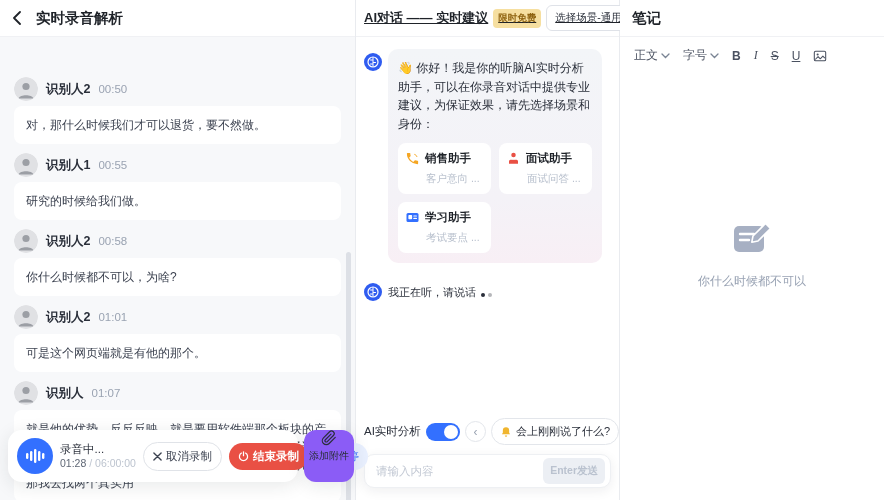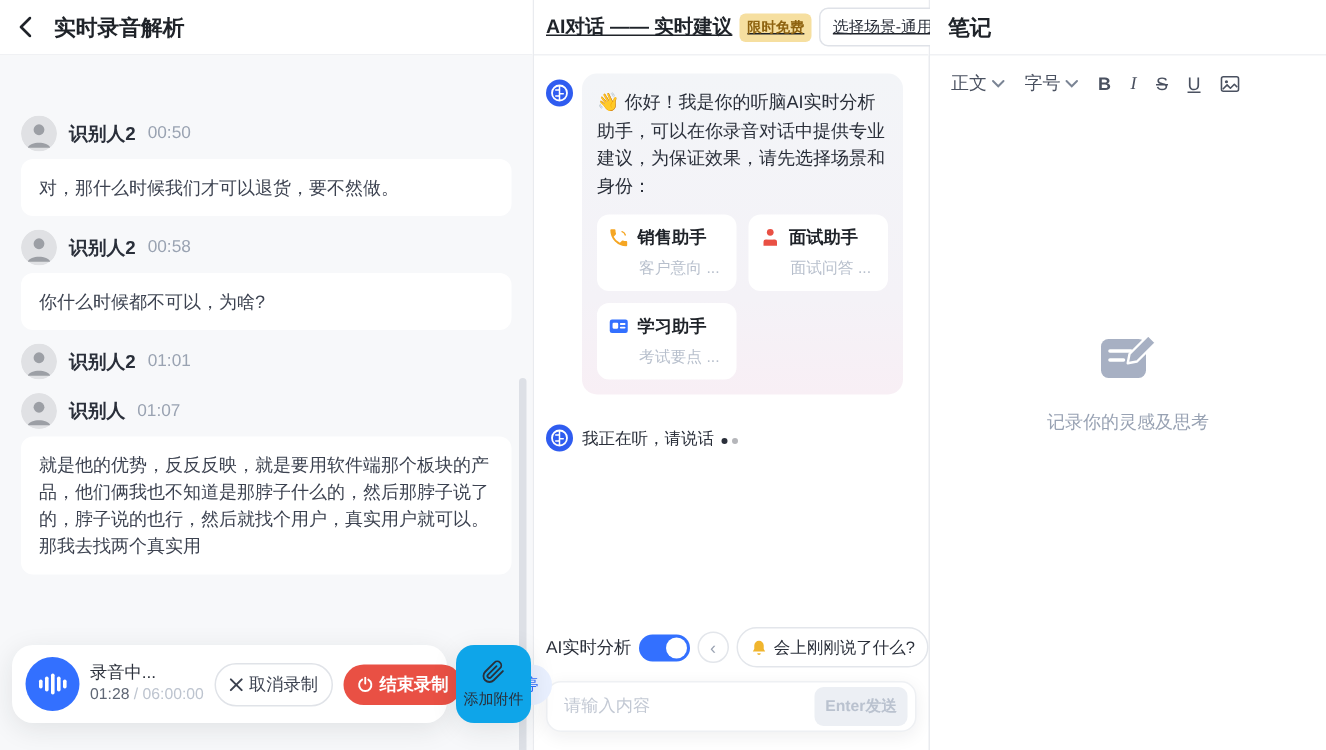--- a/index.html
+++ b/index.html
@@ -27,22 +27,22 @@
              box-shadow:0 4px 18px rgba(31,35,41,.10); display:flex; align-items:center; padding:0 9px; gap:7px; z-index:5; }
   .rec-circle { width:36px; height:36px; border-radius:50%; background:#3370ff; display:flex; align-items:center; justify-content:center; flex:none; border:none; cursor:pointer; }
   .rec-meta { line-height:1.25; white-space:nowrap; }
   .rec-status { font-size:11.5px; color:#2a2f3a; }
   .rec-time { font-size:10.5px; color:#5f6775; }
   .rec-total { color:#bdc4cf; }
   .pill { display:flex; align-items:center; gap:4px; border-radius:15px; font-size:11.5px; padding:6px 9px; white-space:nowrap; border:none; cursor:pointer; }
   .pill.cancel { background:#fff; border:1px solid #e0e3e8; color:#3c4250; }
   .pill.stop { background:#e95044; color:#fff; font-weight:bold; }
   .pill.pause { background:#e9f0ff; color:#3370ff; }
-  .attach-card { position:absolute; left:304px; bottom:18px; width:50px; height:52px; background:#0ea5e9; border-radius:12px;
-                 box-shadow:0 4px 18px rgba(31,35,41,.10); display:flex; flex-direction:column; align-items:center; justify-content:center; gap:3px; z-index:5; border:none; cursor:pointer; }
+  .attach-card { position:absolute; left:304px; bottom:18px; width:50px; height:52px; background:#8b5cf6; border-radius:12px;
+                 box-shadow:0 4px 18px rgba(31,35,41,.10); display:flex; flex-direction:column; align-items:center; gap:3px; z-index:5; border:none; cursor:pointer; }
   .attach-label { font-size:10px; color:#2a2f3a; }
   
   .mid .phead { padding:0 8px; gap:5px;text-decoration:underline; }
   .mid .ptitle { font-size:13px; }
   .badge { background:#f6dfa0; color:#8f6310; font-size:9.5px; font-weight:bold; padding:3px 5px; border-radius:4px; white-space:nowrap; }
   .scene-btn { margin-left:auto; background:#fff; border:1px solid #dfe2e8; border-radius:6px; padding:5px 8px; font-size:10.5px; color:#2a2f3a; white-space:nowrap; cursor:pointer; }
   .chat-body { flex:1; overflow:hidden; padding:12px 8px 0; }
   .chat-msg { display:flex; align-items:flex-start; gap:6px; }
   .ai-avatar { width:18px; height:18px; border-radius:50%; background:#2f5cf0; flex:none; display:flex; align-items:center; justify-content:center; margin-top:4px; }
   .bubble { width:214px; border-radius:10px; background:linear-gradient(180deg,#f3f5f8 0%,#f4f2f7 70%,#f8eff5 100%); padding:10px; }
@@ -103,35 +103,48 @@
         </div>
         <div class="msg">对，那什么时候我们才可以退货，要不然做。</div>
       </div>
       <div class="entry">
         <div class="entry-head">
           <span class="avatar"><svg width="24" height="24" viewBox="0 0 24 24">
                 <circle cx="12" cy="12" r="12" fill="#e0e1e4"></circle>
                 <circle cx="12" cy="9.5" r="3.6" fill="#9c9fa5"></circle>
                 <path d="M4.5 21.5c1.6-4.4 13.4-4.4 15 0z" fill="#9c9fa5"></path>
               </svg></span>
+          <span class="speaker">识别人1</span>
+          <span class="time">00:55</span>
+        </div>
+        <div class="msg">研究的时候给我们做。</div>
+      </div>
+      <div class="entry">
+        <div class="entry-head">
+          <span class="avatar"><svg width="24" height="24" viewBox="0 0 24 24">
+                <circle cx="12" cy="12" r="12" fill="#e0e1e4"></circle>
+                <circle cx="12" cy="9.5" r="3.6" fill="#9c9fa5"></circle>
+                <path d="M4.5 21.5c1.6-4.4 13.4-4.4 15 0z" fill="#9c9fa5"></path>
+              </svg></span>
           <span class="speaker">识别人2</span>
           <span class="time">00:58</span>
         </div>
         <div class="msg">你什么时候都不可以，为啥?</div>
       </div>
       <div class="entry">
         <div class="entry-head">
           <span class="avatar"><svg width="24" height="24" viewBox="0 0 24 24">
                 <circle cx="12" cy="12" r="12" fill="#e0e1e4"></circle>
                 <circle cx="12" cy="9.5" r="3.6" fill="#9c9fa5"></circle>
                 <path d="M4.5 21.5c1.6-4.4 13.4-4.4 15 0z" fill="#9c9fa5"></path>
               </svg></span>
           <span class="speaker">识别人2</span>
           <span class="time">01:01</span>
         </div>
+        <div class="msg">可是这个网页端就是有他的那个。</div>
       </div>
       <div class="entry">
         <div class="entry-head">
           <span class="avatar"><svg width="24" height="24" viewBox="0 0 24 24">
                 <circle cx="12" cy="12" r="12" fill="#e0e1e4"></circle>
                 <circle cx="12" cy="9.5" r="3.6" fill="#9c9fa5"></circle>
                 <path d="M4.5 21.5c1.6-4.4 13.4-4.4 15 0z" fill="#9c9fa5"></path>
               </svg></span>
           <span class="speaker">识别人</span>
           <span class="time">01:07</span>
@@ -324,16 +337,16 @@
             <path d="M2.5 12l3.3-3.3 2.5 2.5 3-3 2.2 2.2" fill="none" stroke="#4a5160" stroke-width="1.2" stroke-linejoin="round"></path>
           </svg>
       </button>
     </div>
     <div class="notes-empty">
       <svg width="42" height="38" viewBox="0 0 42 38">
         <rect x="3" y="5" width="30" height="26" rx="5" fill="#a7b0c3"></rect>
         <path d="M9 13h14M9 19h9" stroke="#fff" stroke-width="2.4" stroke-linecap="round"></path>
         <path d="M34.5 2.5l5 5-12.5 12.5-6.2 1.2 1.2-6.2z" fill="#a7b0c3" stroke="#fff" stroke-width="1.6" stroke-linejoin="round"></path>
       </svg>
-      <div class="empty-text">记录你的灵感及思考</div>
+      <div class="empty-text">你什么时候都不可以</div>
     </div>
   </section>
 </div>
 
 </body></html>

